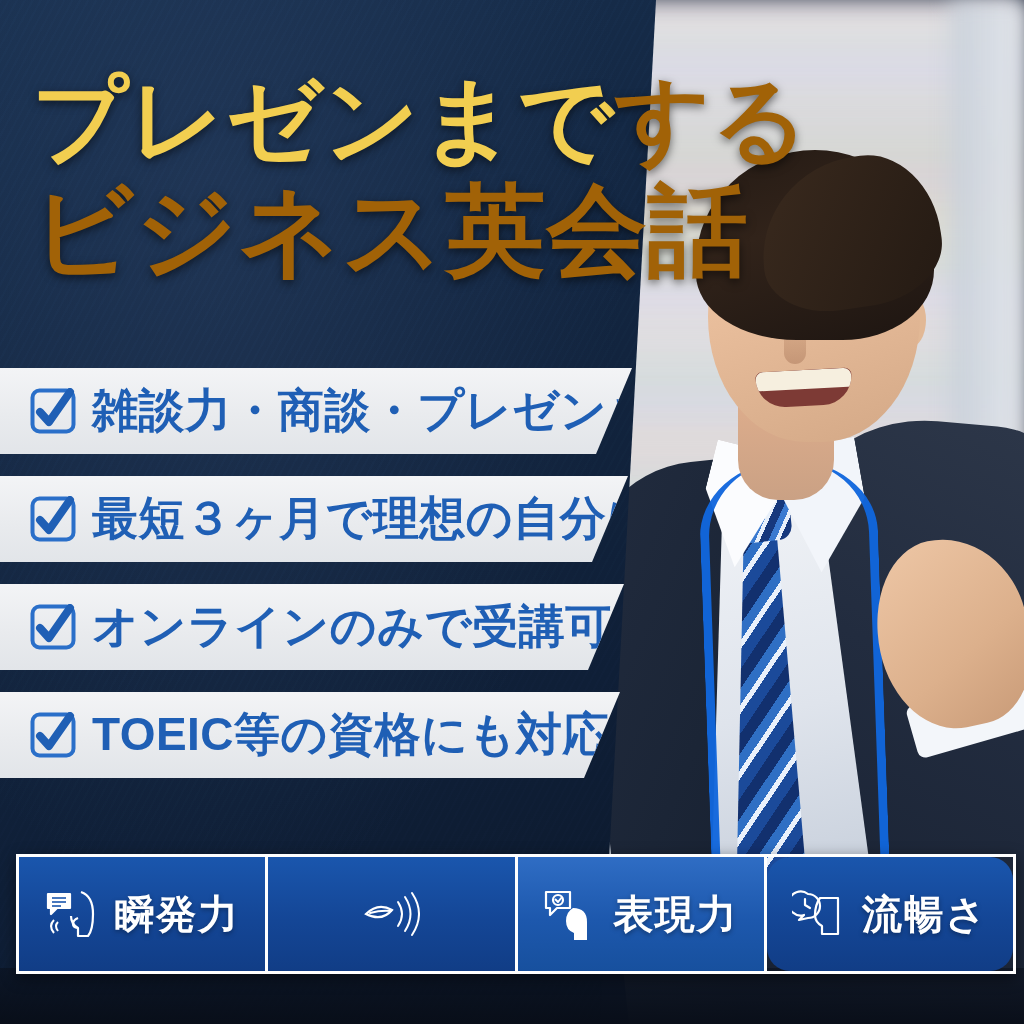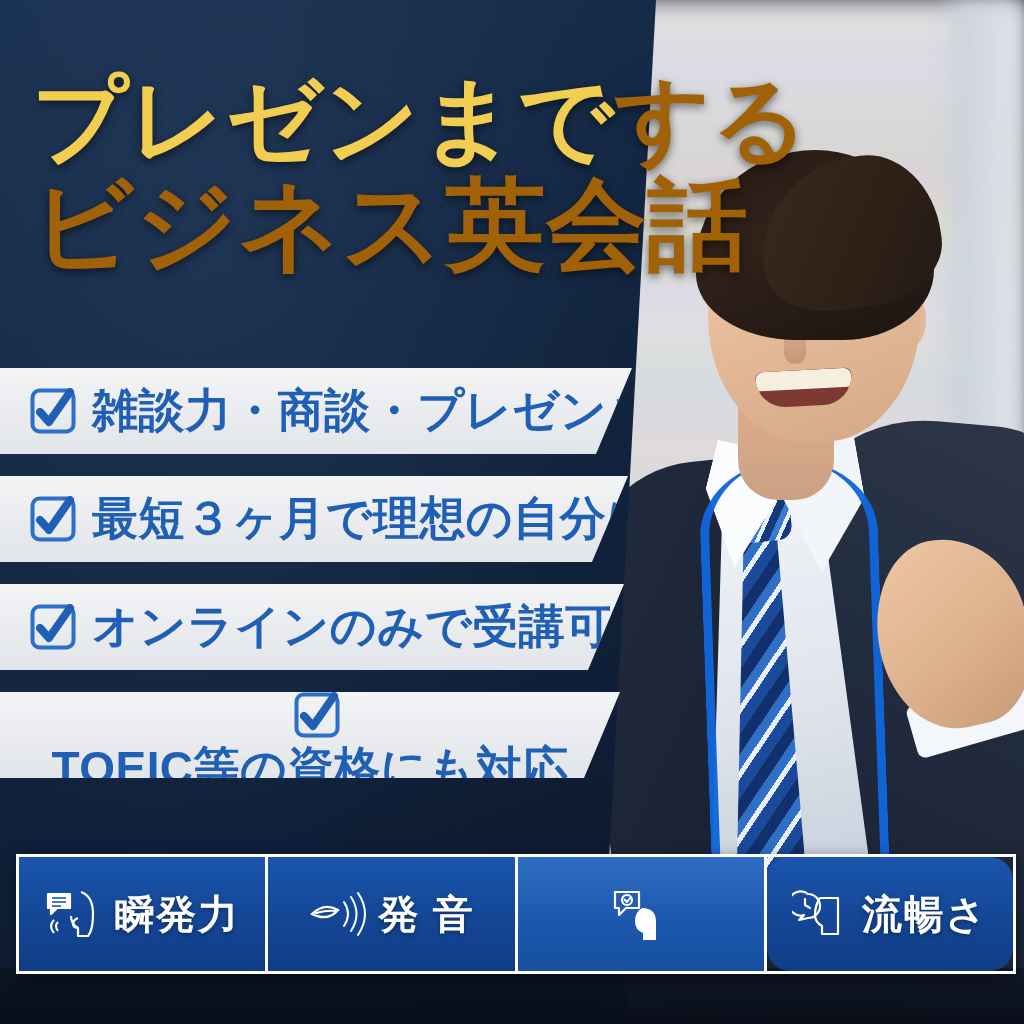--- a/index.html
+++ b/index.html
@@ -164,36 +164,36 @@
 
   
   .headline{position:absolute;left:32px;top:72px;width:640px;}
   .hl-line{
     font-family:"Liberation Serif","DejaVu Serif",serif;
     font-weight:700;line-height:1.04;letter-spacing:.01em;
     text-shadow:0 3px 10px rgba(0,0,0,.55);
     white-space:nowrap;
   }
   .hl1{font-size:94px;}
-  .hl2{font-size:100px;margin-top:4px;}
+  .hl2{font-size:100px;margin-top:10px;}
   .gold{color:#f2ce50;}
   .white{color:#a16207;font-family:Liberation Mono, monospace;}
 
   
   .bars{position:absolute;left:0;top:368px;width:700px;}
   .bar{
     position:relative;height:86px;margin-bottom:22px;
     display:flex;align-items:center;
     background:linear-gradient(180deg,#f3f4f6 0%,#e9ebee 55%,#e2e5e9 100%);
     box-shadow:0 3px 10px rgba(0,0,0,.3);
   }
   .bar.b1{width:632px;clip-path:polygon(0 0,calc(100% - 72px) 0,100% 0,calc(100% - 36px) 100%,calc(100% - 72px) 100%,0 100%);}
   .bar.b2{width:628px;clip-path:polygon(0 0,calc(100% - 72px) 0,100% 0,calc(100% - 36px) 100%,calc(100% - 72px) 100%,0 100%);}
   .bar.b3{width:624px;clip-path:polygon(0 0,calc(100% - 72px) 0,100% 0,calc(100% - 36px) 100%,calc(100% - 72px) 100%,0 100%);}
-  .bar.b4{width:620px;clip-path:polygon(0 0,calc(100% - 72px) 0,100% 0,calc(100% - 36px) 100%,calc(100% - 72px) 100%,0 100%);flex-direction:column;}
+  .bar.b4{width:620px;clip-path:polygon(0 0,calc(100% - 72px) 0,100% 0,calc(100% - 36px) 100%,calc(100% - 72px) 100%,0 100%);}
   .cbox{
     width:46px;height:46px;margin-left:30px;margin-right:16px;flex:0 0 auto;position:relative;
   }
   .bar-text{
     font-size:46px;font-weight:700;color:#1f5fb5;letter-spacing:.01em;
     white-space:nowrap;
   }
 
   
   .featurebar{
@@ -334,34 +334,34 @@
         <svg viewBox="0 0 58 52" width="58" height="52">
           <g fill="none" stroke="#ffffff" stroke-width="2.2" stroke-linecap="round">
             <path d="M4 26 q12 -12 26 -4 q-10 12 -26 4 z"></path>
             <path d="M8 25 q11 -3 21 -2"></path>
             <path d="M36 14 q8 12 0 24" stroke-width="2"></path>
             <path d="M43 9 q11 17 0 34" stroke-width="2"></path>
             <path d="M50 5 q14 21 0 42" stroke-width="2"></path>
           </g>
         </svg>
       </span>
-      <span class="flabel">発 音</span>
     </div>
 
     <div class="fcell lit">
       <span class="ficon">
         <svg viewBox="0 0 58 52" width="58" height="52">
           <g fill="none" stroke="#ffffff" stroke-width="2.2" stroke-linejoin="round">
             <path d="M3 4 h24 v16 h-13 l-7 7 v-7 H3 z"></path>
             <circle cx="15" cy="12" r="5"></circle>
             <path d="M12 11 l3 3 l4 -5" stroke-width="2"></path>
           </g>
           <path d="M30 20 q14 0 14 14 v18 h-13 v-7 q-8 -3 -8 -12 q0 -9 7 -13 z" fill="#ffffff"></path>
         </svg>
       </span>
+      <span class="flabel">表現力</span>
     </div>
 
     <div class="fcell">
       <span class="ficon">
         <svg viewBox="0 0 58 52" width="58" height="52">
           <g fill="none" stroke="#ffffff" stroke-width="2.2" stroke-linejoin="round" stroke-linecap="round">
             <path d="M16 6 a12 12 0 1 0 -4 21 l-5 5 l9 -2 a12 12 0 0 0 0 -24 z"></path>
             <path d="M13 11 v6 l5 3"></path>
             <path d="M28 10 h18 v36 h-16 v-8 q-7 -4 -7 -11 q0 -10 5 -17 z"></path>
           </g>

